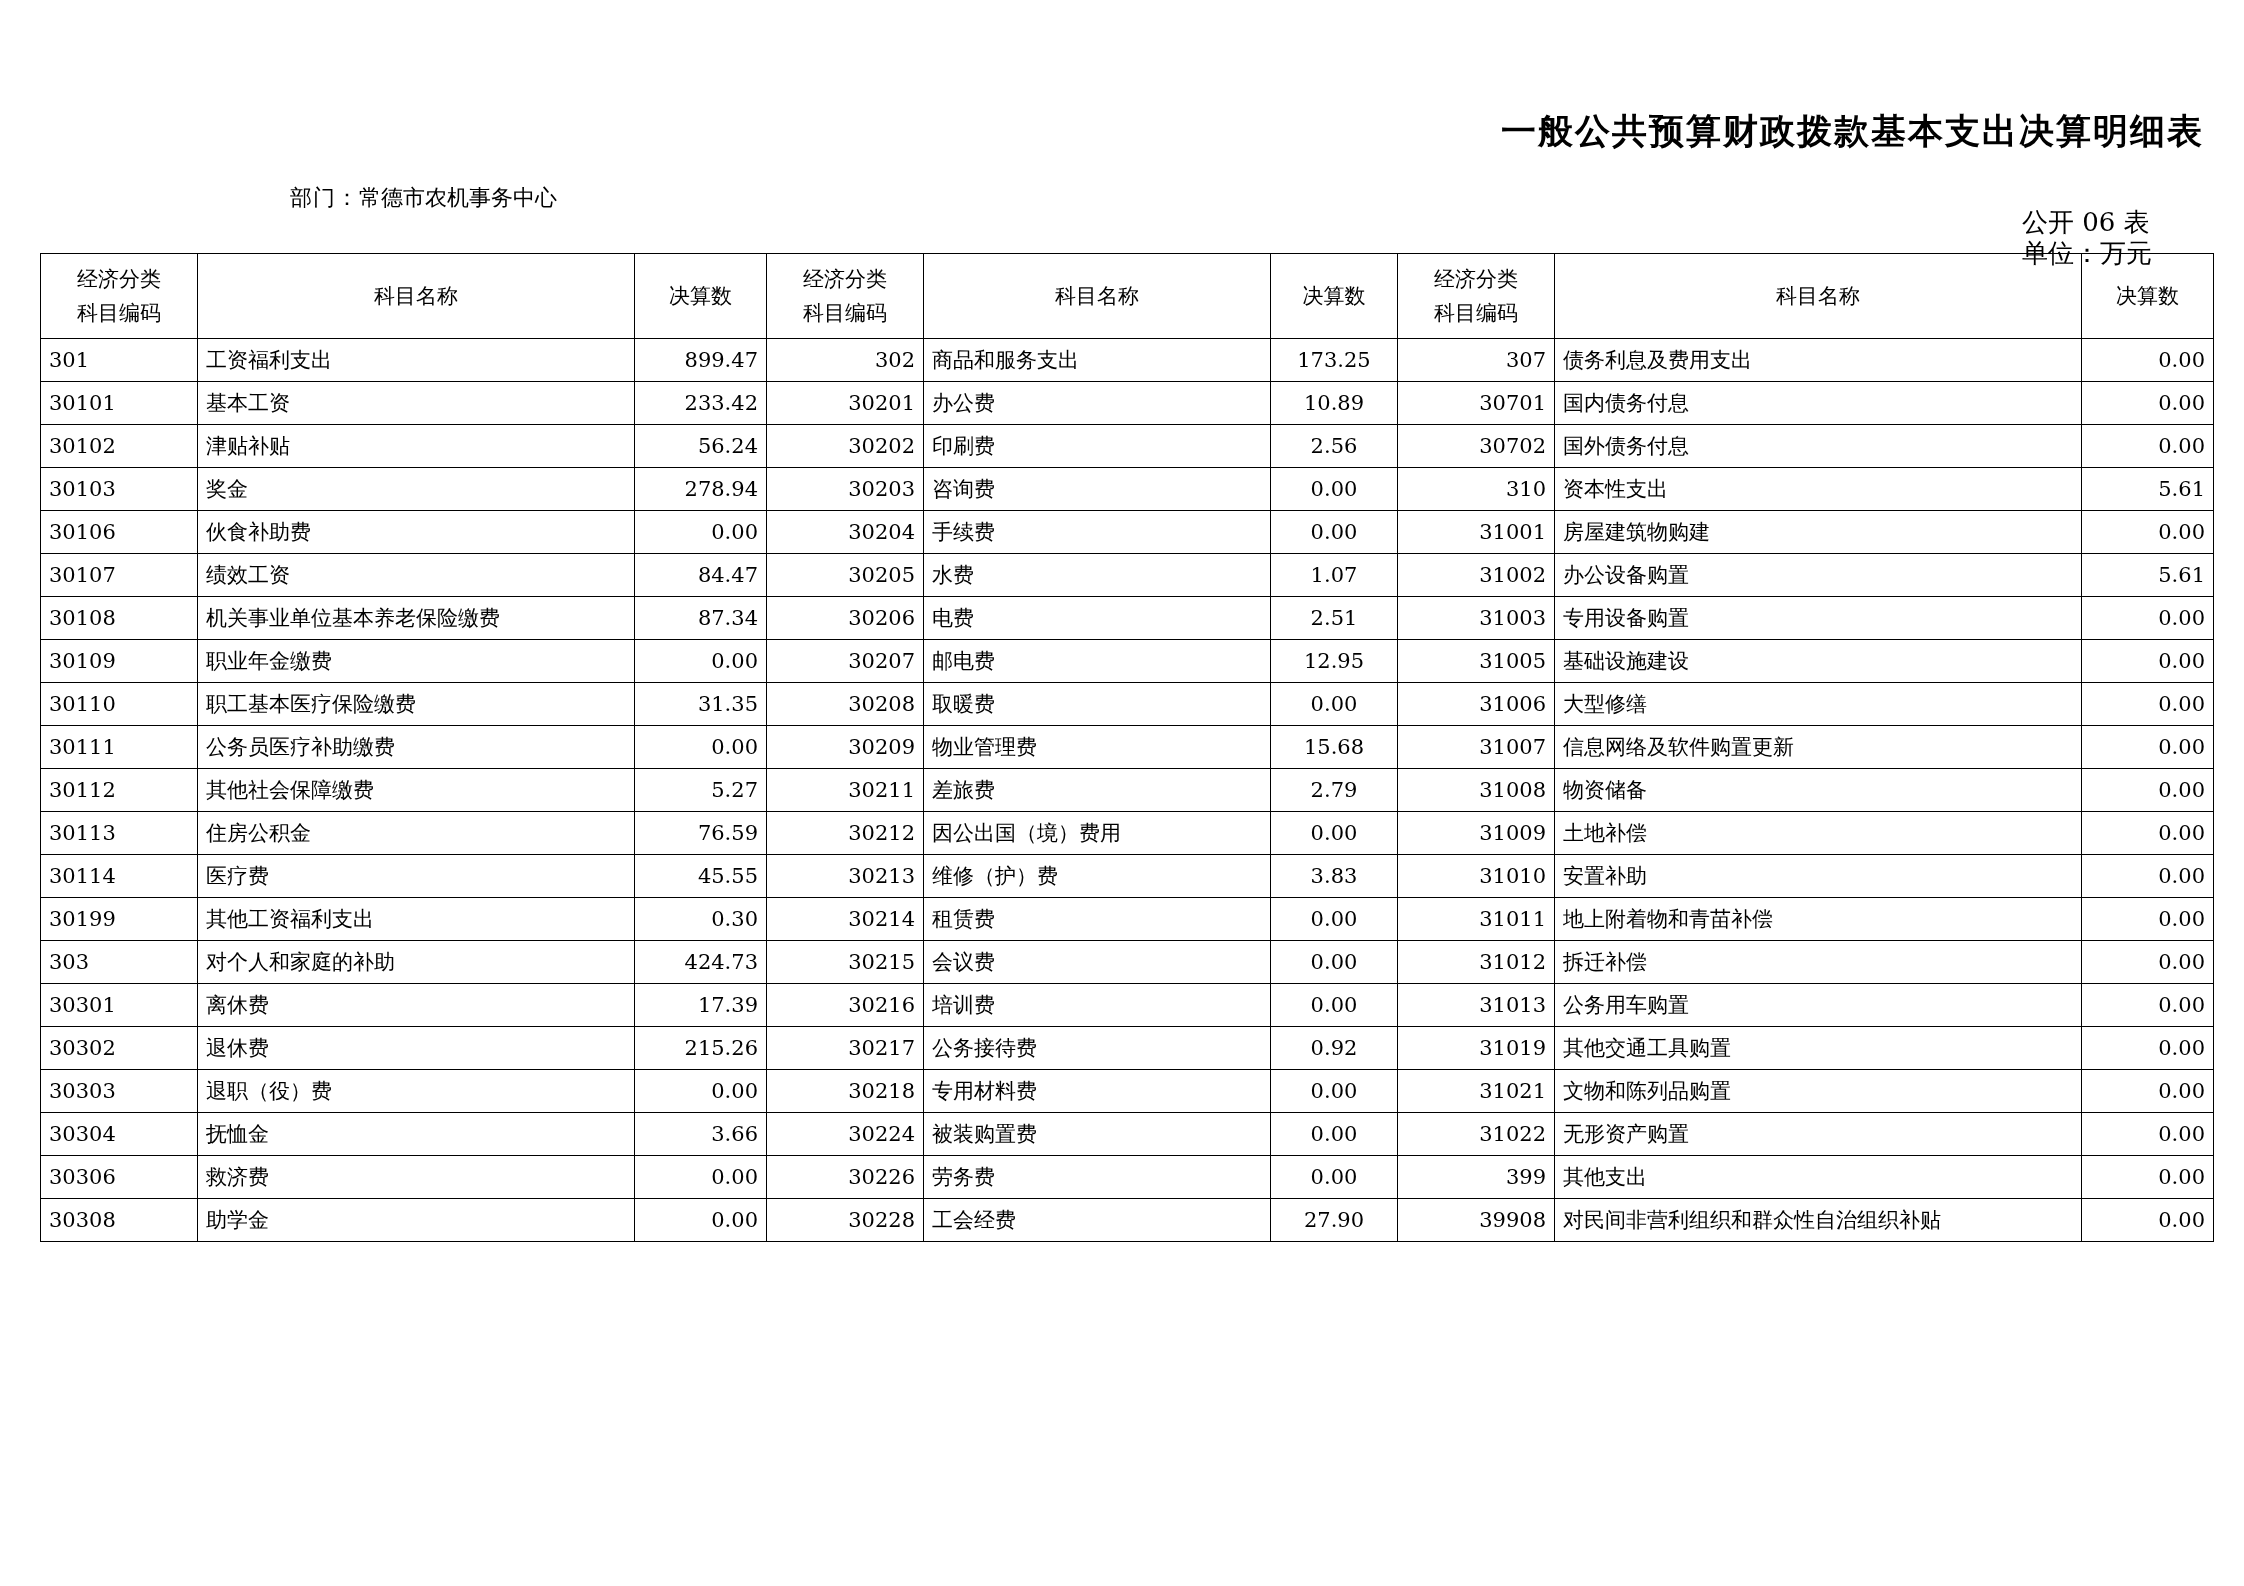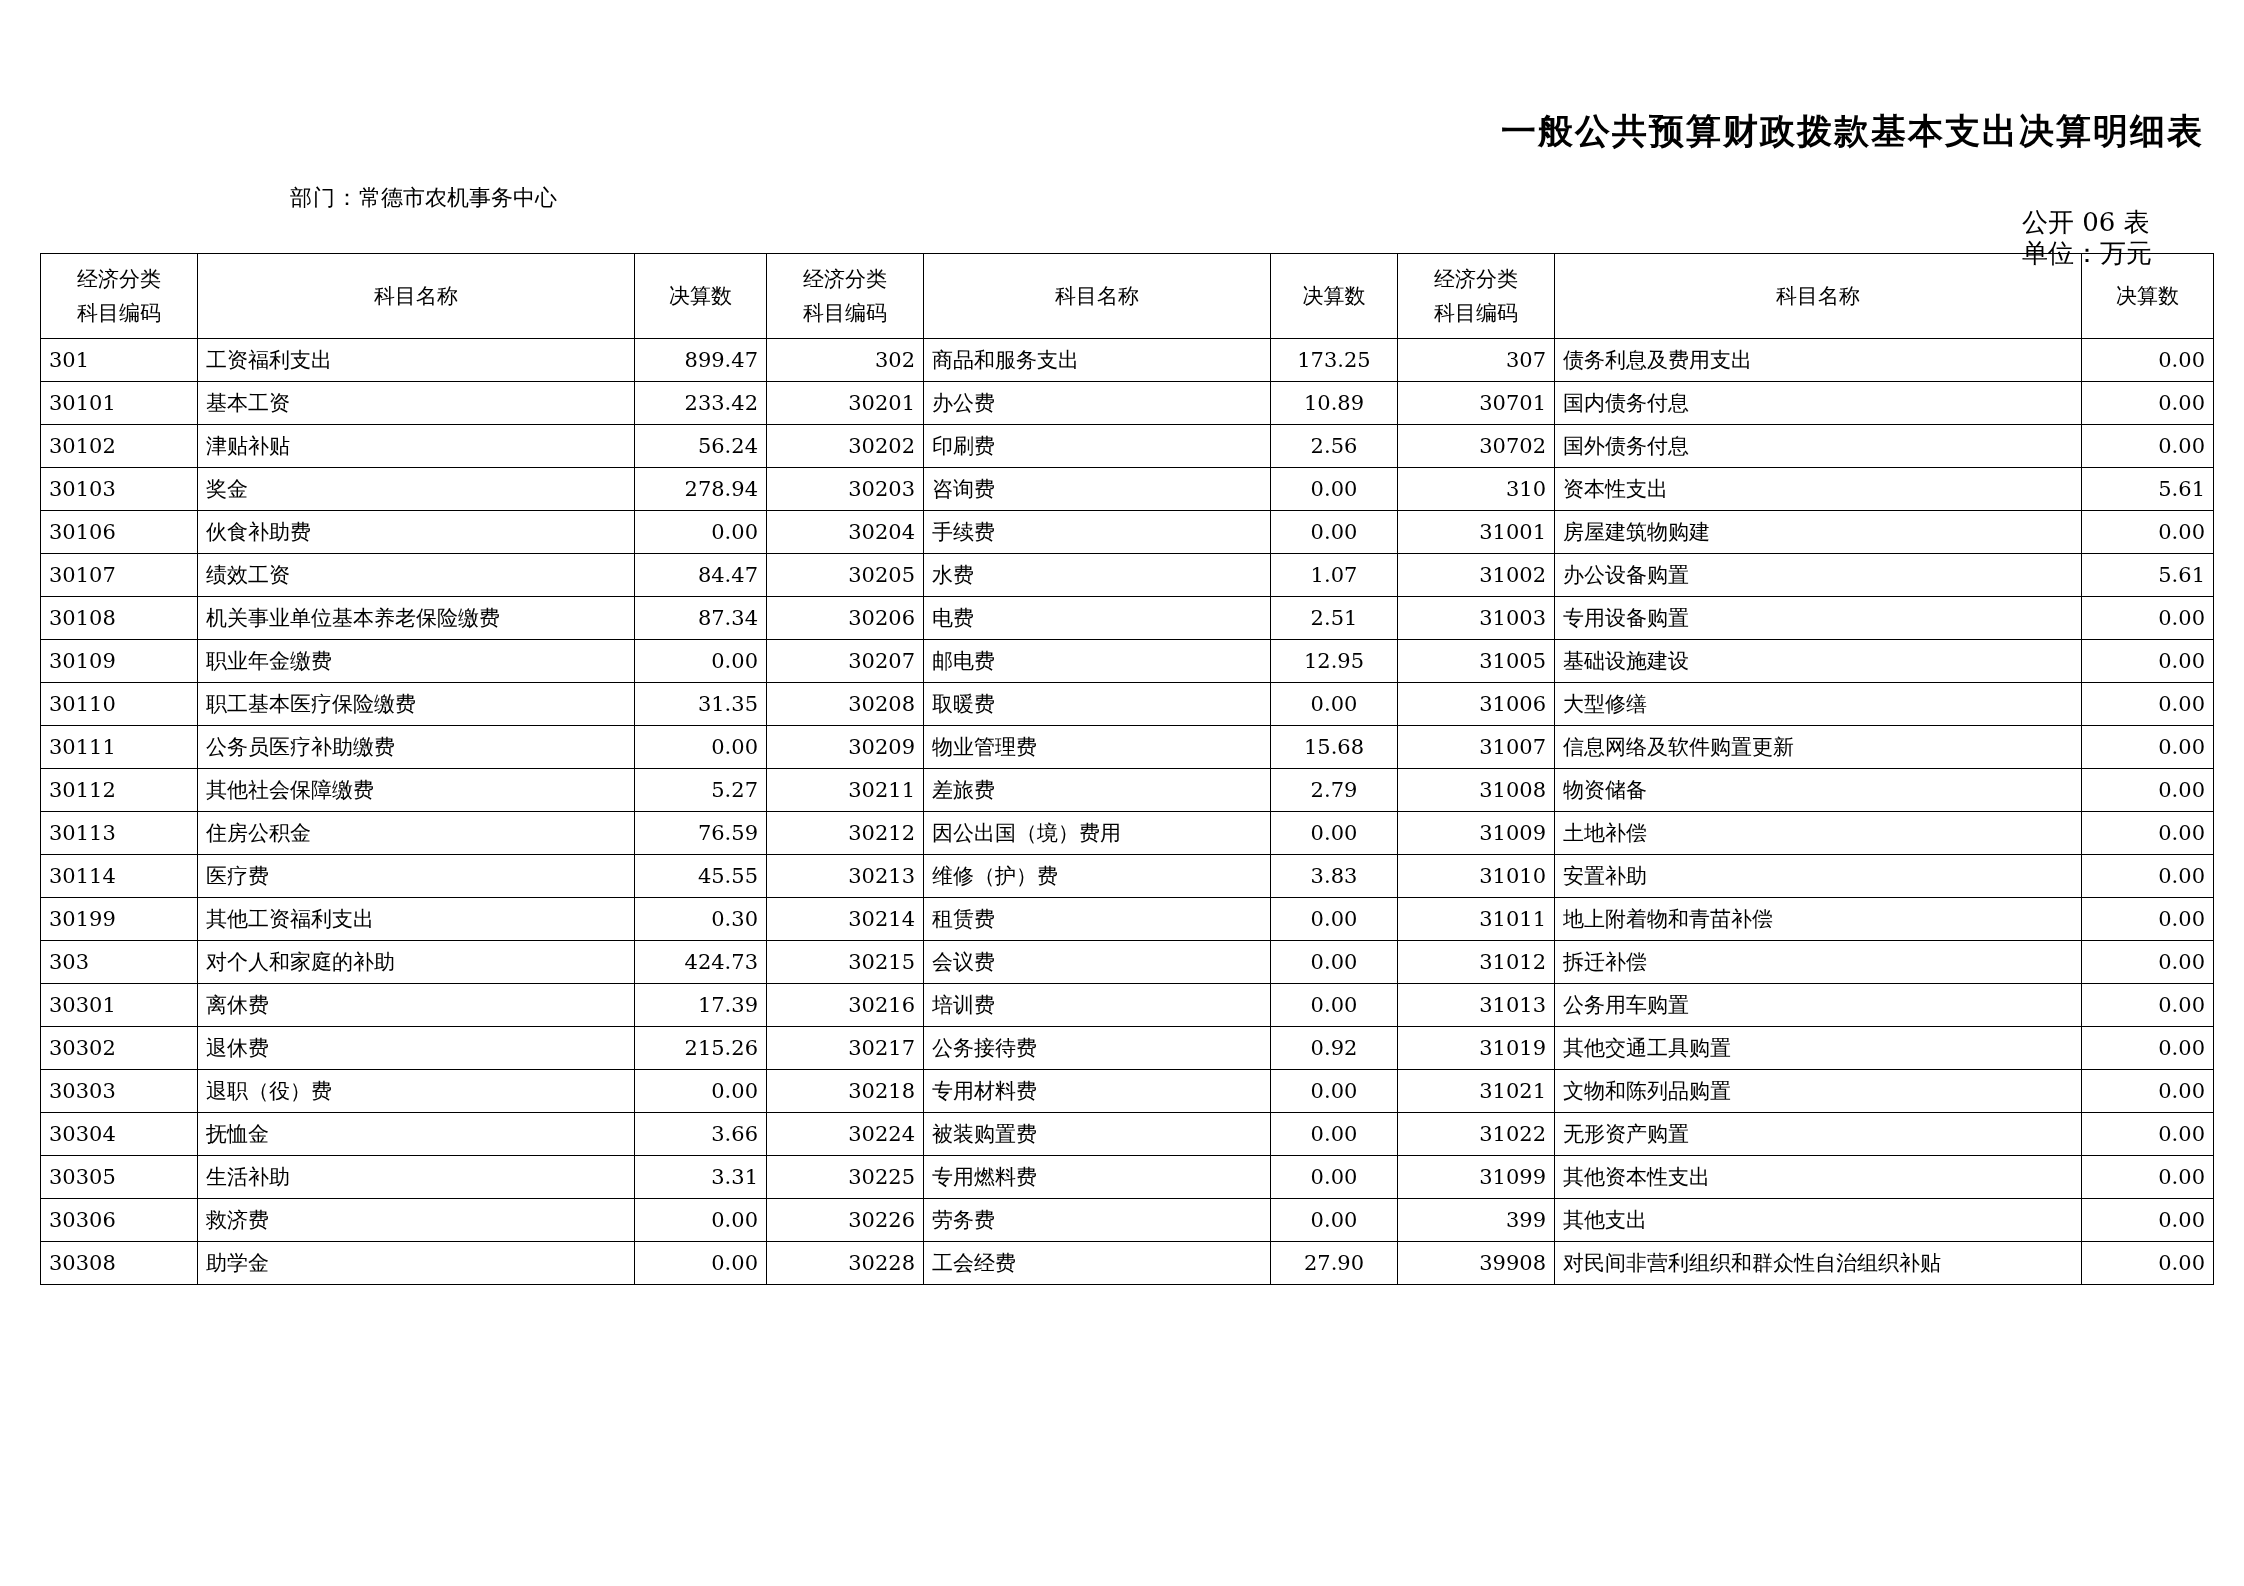--- a/index.html
+++ b/index.html
@@ -336,31 +336,20 @@
           <td class="c-name1 name-lvl1">抚恤金</td>
           <td class="c-val1">3.66</td>
           <td class="c-code2">30224</td>
           <td class="c-name2 name-lvl1">被装购置费</td>
           <td class="c-val2">0.00</td>
           <td class="c-code3">31022</td>
           <td class="c-name3 name-lvl1">无形资产购置</td>
           <td class="c-val3">0.00</td>
         </tr>
         <tr>
-          <td class="c-code">30305</td>
-          <td class="c-name1 name-lvl1">生活补助</td>
-          <td class="c-val1">3.31</td>
-          <td class="c-code2">30225</td>
-          <td class="c-name2 name-lvl1">专用燃料费</td>
-          <td class="c-val2">0.00</td>
-          <td class="c-code3">31099</td>
-          <td class="c-name3 name-lvl1">其他资本性支出</td>
-          <td class="c-val3">0.00</td>
-        </tr>
-        <tr>
           <td class="c-code">30306</td>
           <td class="c-name1 name-lvl1">救济费</td>
           <td class="c-val1">0.00</td>
           <td class="c-code2">30226</td>
           <td class="c-name2 name-lvl1">劳务费</td>
           <td class="c-val2">0.00</td>
           <td class="c-code3">399</td>
           <td class="c-name3 name-lvl0">其他支出</td>
           <td class="c-val3">0.00</td>
         </tr>

